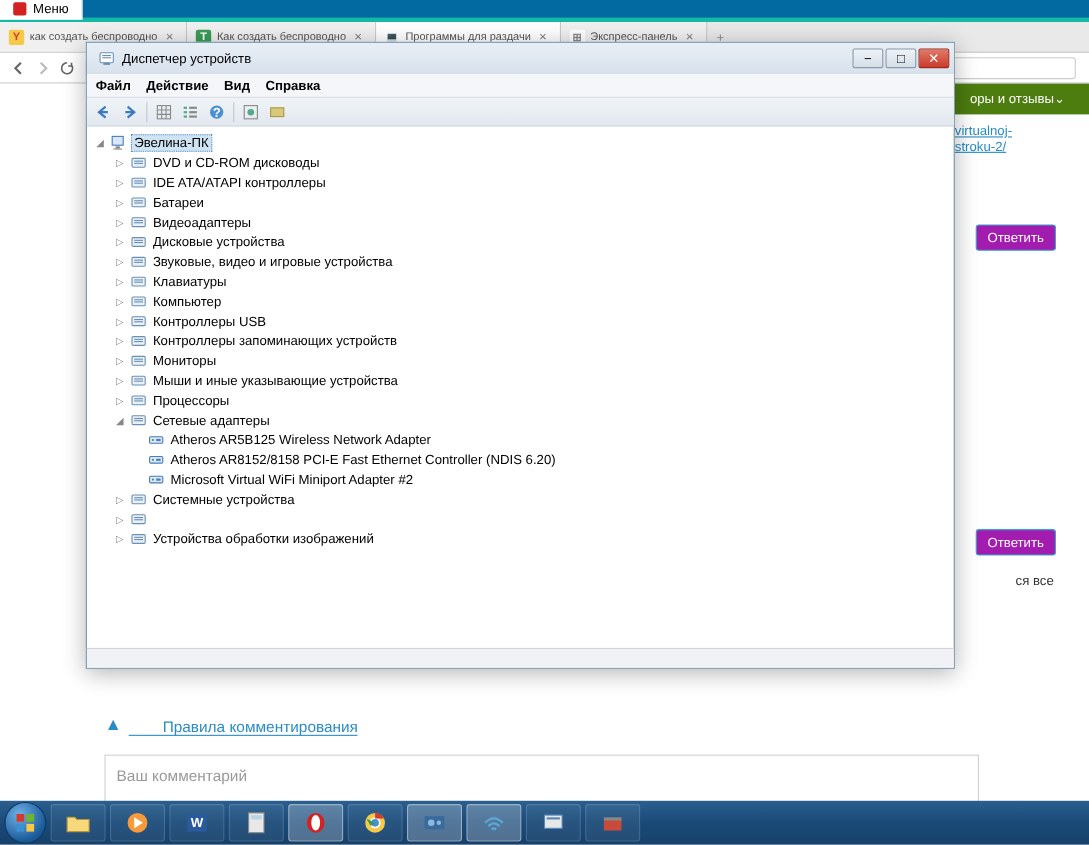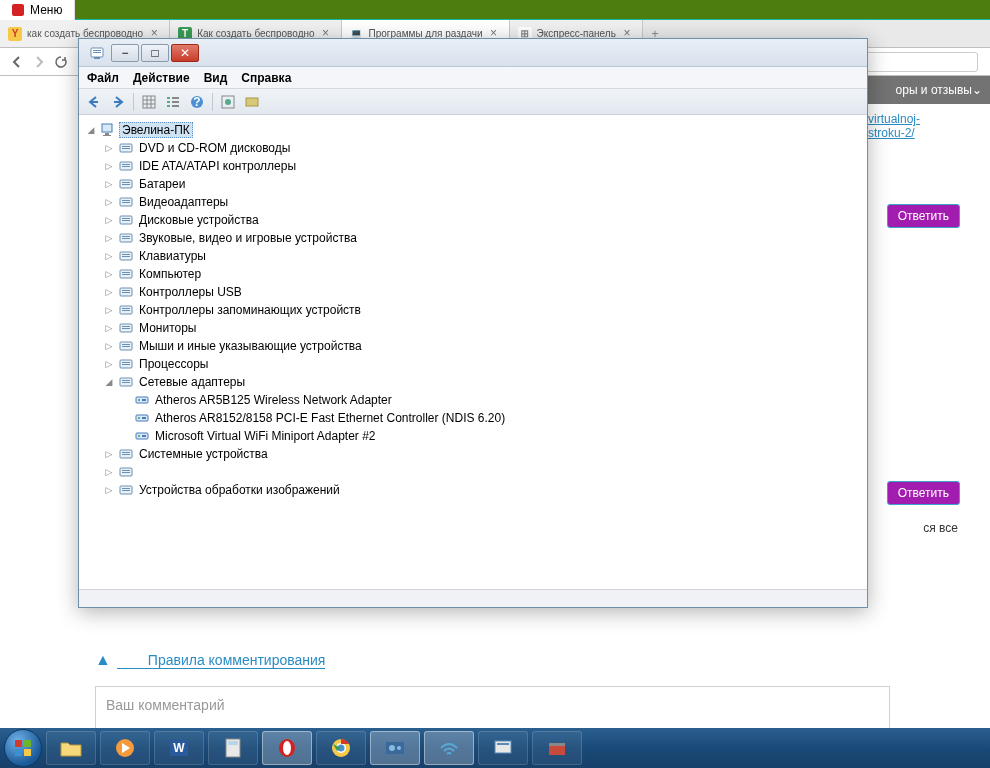--- a/index.html
+++ b/index.html
@@ -1,18 +1,18 @@
 <!DOCTYPE html>
 <html><head>
 <meta charset="utf-8">
 <style>
 *{box-sizing:border-box;margin:0;padding:0;font-family:"Segoe UI",Tahoma,sans-serif;font-size:12px;}
 body{background:#e8e8e8;width:990px;height:768px;overflow:hidden;position:relative;}
 
-.browser-top{background:#4d7c0f;height:20px;display:flex;align-items:center;border-bottom:1px solid #14b8a6;}
+.browser-top{background:#0369a1;height:20px;display:flex;align-items:center;border-bottom:4px solid #14b8a6;}
 .opera-menu{height:20px;display:flex;align-items:center;padding:0 12px;background:#fff;border-right:1px solid #ddd;}
 .opera-logo{width:12px;height:12px;background:#d42222;border-radius:2px;margin-right:6px;}
 .tabs{display:flex;height:28px;background:#e9e9e9;border-bottom:1px solid #c0c0c0;}
 .tab{display:flex;align-items:center;padding:0 8px;border-right:1px solid #c8c8c8;min-width:0;max-width:200px;background:#f0f0f0;position:relative;}
 .tab.active{background:#fff;}
 .tab-ico{width:14px;height:14px;margin-right:5px;flex-shrink:0;}
 .tab-label{white-space:nowrap;overflow:hidden;text-overflow:ellipsis;flex:1;font-size:10px;color:#555;}
 .tab-close{width:14px;height:14px;text-align:center;line-height:12px;color:#777;margin-left:4px;flex-shrink:0;}
 .tab-add{width:24px;display:flex;align-items:center;justify-content:center;color:#888;}
 .addr-bar{display:flex;align-items:center;height:28px;background:#fff;border-bottom:1px solid #c0c0c0;padding:0 6px;}
@@ -20,21 +20,21 @@
 .addr-input{flex:1;height:20px;border:1px solid #ccc;border-radius:3px;padding:0 6px;margin:0 6px;font-size:11px;color:#444;}
 
 .page{position:absolute;top:76px;left:0;right:0;bottom:40px;background:#fff;}
 .page-link{color:#2a8cc4;text-decoration:underline;position:absolute;}
 .reply-btn{background:#a21caf;color:#fff;border:1px solid #3aa3c9;border-radius:3px;padding:4px 10px;position:absolute;}
 .rules-row{position:absolute;left:95px;top:575px;display:flex;align-items:center;}
 .info-ico{color:#2a8cc4;margin-right:6px;font-size:16px;}
 .rules-link{color:#2a8cc4;border-bottom:1px solid #2a8cc4;font-size:14px;padding-left:31px;}
 .comment-box{position:absolute;left:95px;top:610px;right:100px;height:60px;border:1px solid #d0d0d0;padding:10px;color:#999;font-size:14px;}
 .side-panel{position:absolute;right:0;top:0;width:130px;}
-.blue-bar{background:#737373;color:#fff;height:28px;display:flex;align-items:center;padding:0 8px;justify-content:flex-end;}
+.blue-bar{background:#4d7c0f;color:#fff;height:28px;display:flex;align-items:center;padding:0 8px;justify-content:center;}
 
 .dialog{position:absolute;left:78px;top:38px;width:790px;height:570px;background:#fff;border:1px solid #6d8fa8;box-shadow:0 4px 20px rgba(0,0,0,.3);}
 .titlebar{height:28px;background:linear-gradient(#e8eef5,#d8e2ed);display:flex;align-items:center;padding:0 4px;border-bottom:1px solid #b8c8d8;}
 .titlebar .ico{width:16px;height:16px;margin:0 6px;}
 .titlebar .title{flex:1;font-size:12px;color:#000;}
 .win-btns{display:flex;gap:2px;}
 .win-btn{width:28px;height:18px;border:1px solid #8a9aaa;background:linear-gradient(#eef3f8,#d5dde7);border-radius:2px;display:flex;align-items:center;justify-content:center;}
 .win-btn.close{background:linear-gradient(#e07b6a,#c93b2a);border-color:#a02818;color:#fff;}
 .menubar{height:22px;display:flex;align-items:center;gap:14px;padding:0 8px;background:#f4f6f9;border-bottom:1px solid #d4dae2;font-weight:bold;}
 .menubar span{font-size:12px;color:#000;}
@@ -136,20 +136,21 @@
 <div class="dialog">
   <div class="titlebar">
     <span class="ico">
       <svg width="16" height="16" viewBox="0 0 16 16">
           <rect x="2" y="3" width="12" height="9" rx="1" fill="#fff" stroke="#6a8fb2"></rect>
           <rect x="4" y="5" width="8" height="1" fill="#6a8fb2"></rect>
           <rect x="4" y="7" width="8" height="1" fill="#6a8fb2"></rect>
           <rect x="5" y="12" width="6" height="2" fill="#6a8fb2"></rect>
         </svg>
     </span>
+    <span class="title">Диспетчер устройств</span>
     <div class="win-btns">
       <div class="win-btn">−</div>
       <div class="win-btn">□</div>
       <div class="win-btn close">✕</div>
     </div>
   </div>
   <div class="menubar" id="menubar">
       <span>Файл</span>
       <span>Действие</span>
       <span>Вид</span>

